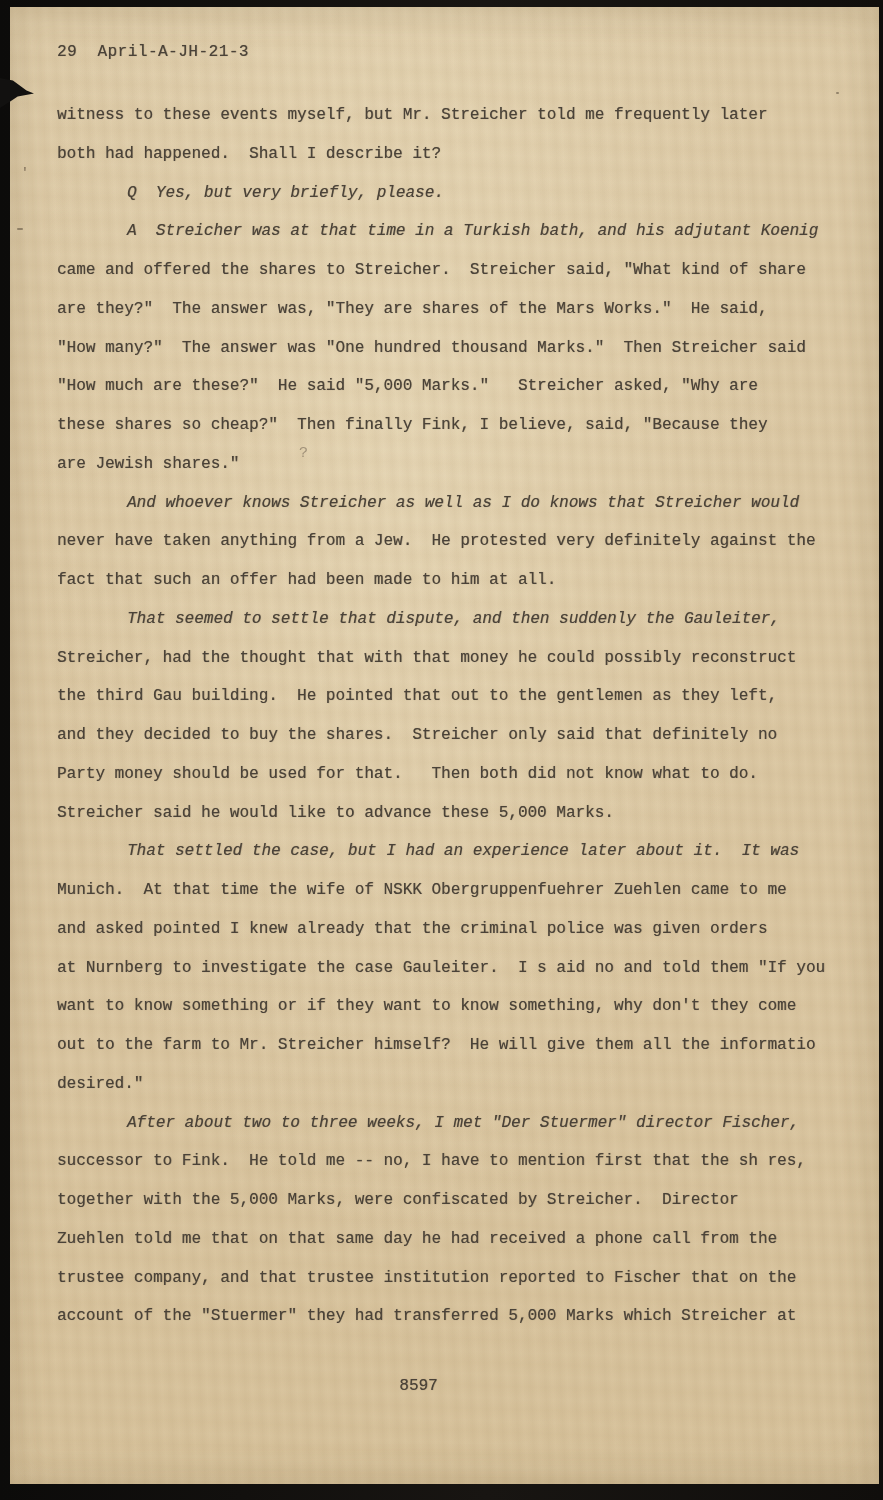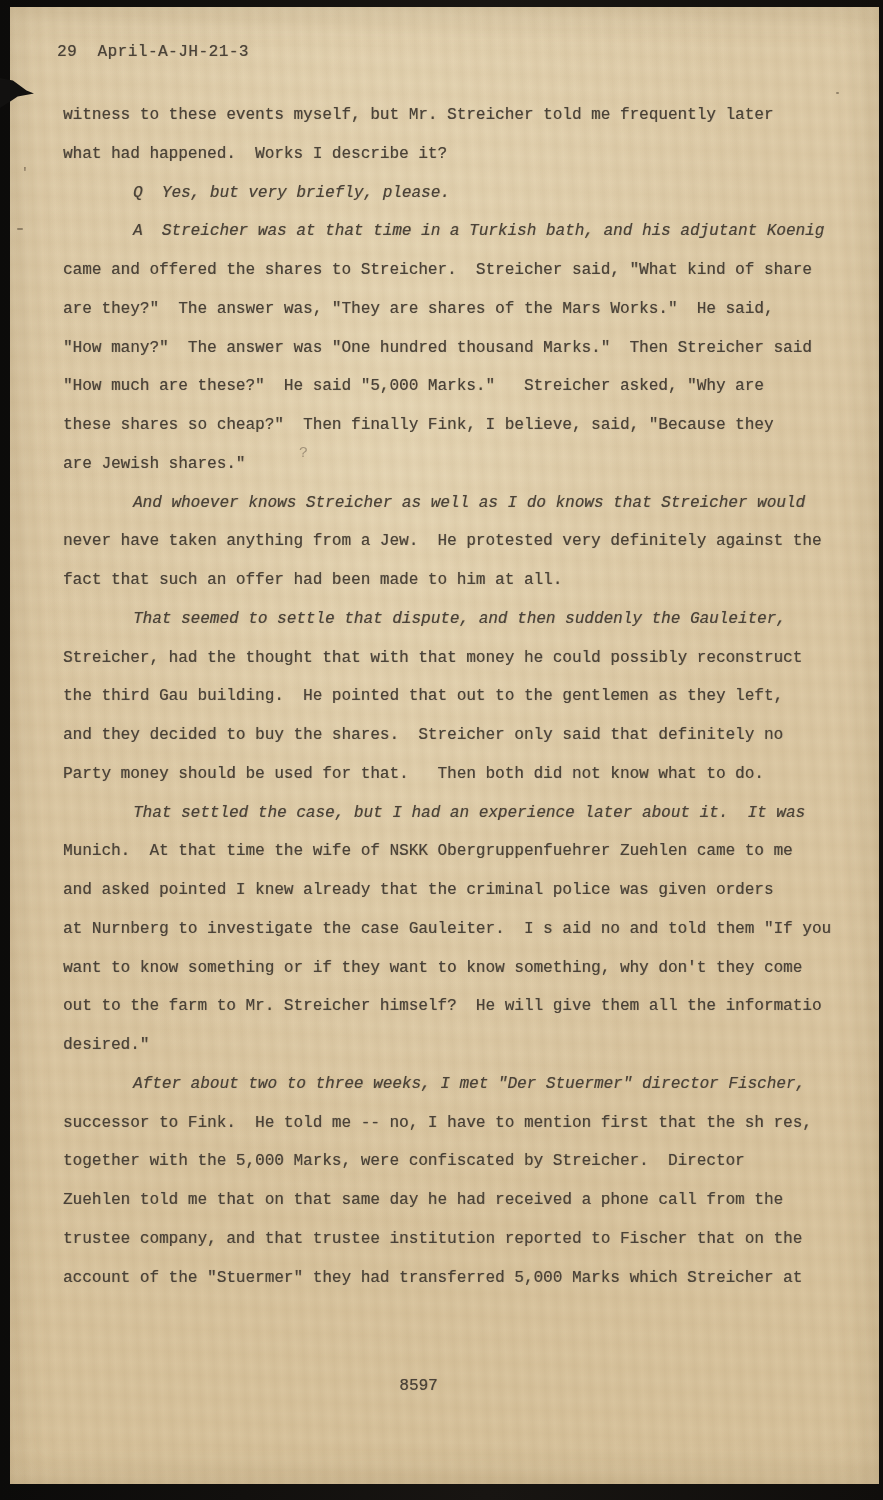--- a/index.html
+++ b/index.html
@@ -44,21 +44,21 @@
     text-shadow: 0.4px 0.4px 0.7px rgba(62,52,40,0.55);
   }
   .doc-header {
     position: absolute;
     left: 47px;
     top: 36px;
     letter-spacing: 0.5px;
   }
   .body-text {
     position: absolute;
-    left: 53px;
+    left: 47px;
     right: 40px;
     top: 89px;
   }
   .line {
     height: 38.75px;
     line-height: 38.75px;
   }
   .line.indent { padding-left: 70px; font-style: italic; }
   .page-number {
     position: absolute;
@@ -99,37 +99,38 @@
 </head>
 <body>
 
 <div class="film-frame">
   <div class="paper">
 
     <div class="typed doc-header">29  April-A-JH-21-3</div>
 
     <div class="body-text">
         <div class="typed line">witness to these events myself, but Mr. Streicher told me frequently later</div>
-        <div class="typed line">what had happened.  Works I describe it?</div>
+        <div class="typed line">both had happened.  Shall I describe it?</div>
         <div class="typed line indent">Q  Yes, but very briefly, please.</div>
         <div class="typed line indent">A  Streicher was at that time in a Turkish bath, and his adjutant Koenig</div>
         <div class="typed line">came and offered the shares to Streicher.  Streicher said, "What kind of share</div>
         <div class="typed line">are they?"  The answer was, "They are shares of the Mars Works."  He said,</div>
         <div class="typed line">"How many?"  The answer was "One hundred thousand Marks."  Then Streicher said</div>
         <div class="typed line">"How much are these?"  He said "5,000 Marks."   Streicher asked, "Why are</div>
         <div class="typed line">these shares so cheap?"  Then finally Fink, I believe, said, "Because they</div>
         <div class="typed line">are Jewish shares."</div>
         <div class="typed line indent">And whoever knows Streicher as well as I do knows that Streicher would</div>
         <div class="typed line">never have taken anything from a Jew.  He protested very definitely against the</div>
         <div class="typed line">fact that such an offer had been made to him at all.</div>
         <div class="typed line indent">That seemed to settle that dispute, and then suddenly the Gauleiter,</div>
         <div class="typed line">Streicher, had the thought that with that money he could possibly reconstruct</div>
         <div class="typed line">the third Gau building.  He pointed that out to the gentlemen as they left,</div>
         <div class="typed line">and they decided to buy the shares.  Streicher only said that definitely no</div>
         <div class="typed line">Party money should be used for that.   Then both did not know what to do.</div>
+        <div class="typed line">Streicher said he would like to advance these 5,000 Marks.</div>
         <div class="typed line indent">That settled the case, but I had an experience later about it.  It was</div>
         <div class="typed line">Munich.  At that time the wife of NSKK Obergruppenfuehrer Zuehlen came to me</div>
         <div class="typed line">and asked pointed I knew already that the criminal police was given orders</div>
         <div class="typed line">at Nurnberg to investigate the case Gauleiter.  I s aid no and told them "If you</div>
         <div class="typed line">want to know something or if they want to know something, why don't they come</div>
         <div class="typed line">out to the farm to Mr. Streicher himself?  He will give them all the informatio</div>
         <div class="typed line">desired."</div>
         <div class="typed line indent">After about two to three weeks, I met "Der Stuermer" director Fischer,</div>
         <div class="typed line">successor to Fink.  He told me -- no, I have to mention first that the sh res,</div>
         <div class="typed line">together with the 5,000 Marks, were confiscated by Streicher.  Director</div>

